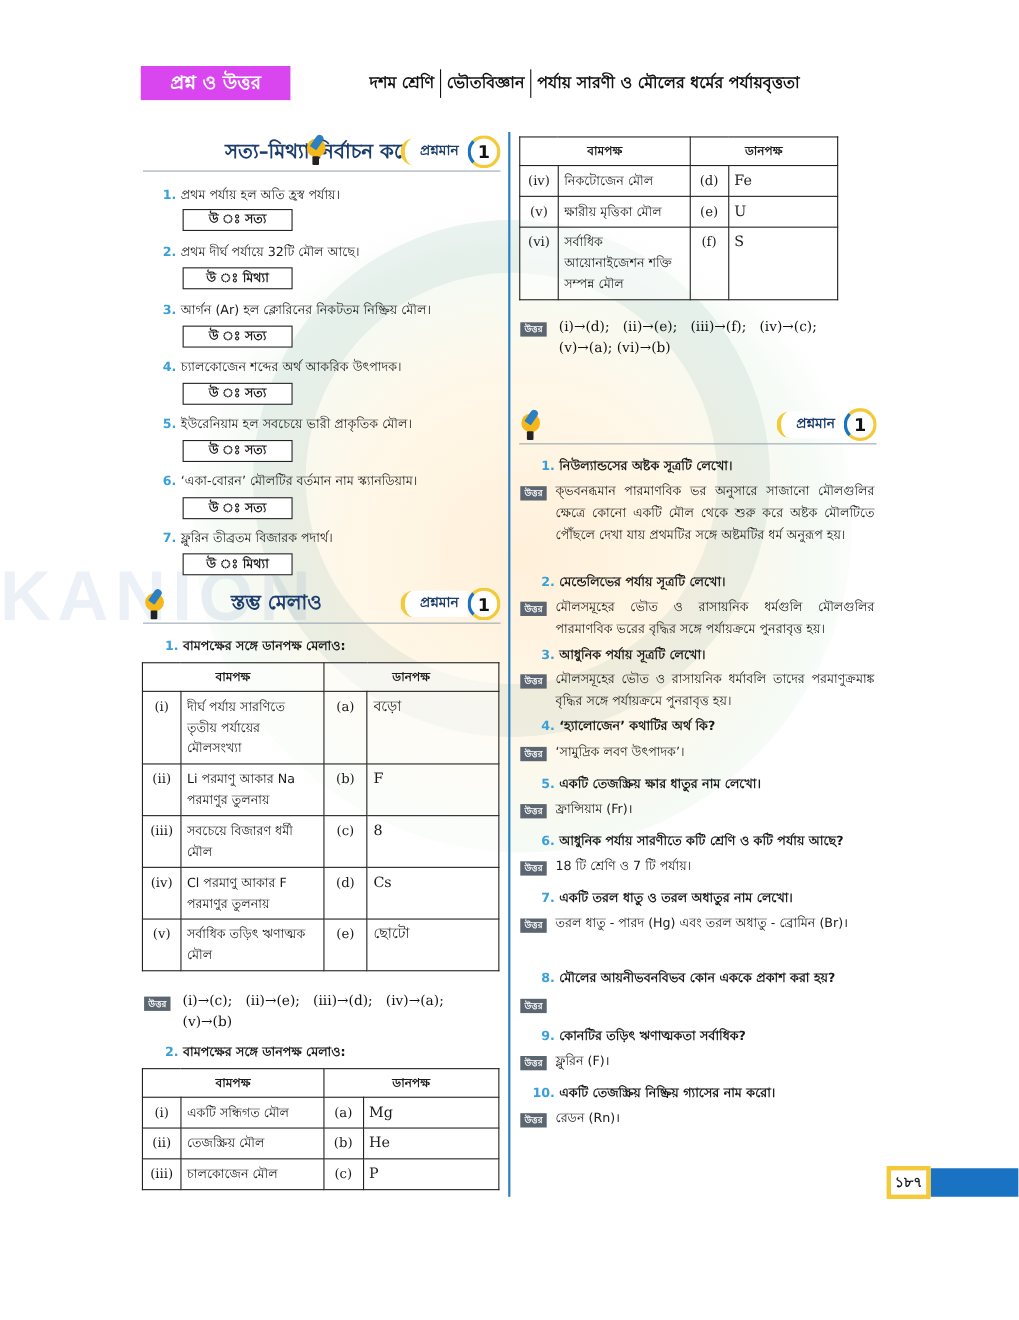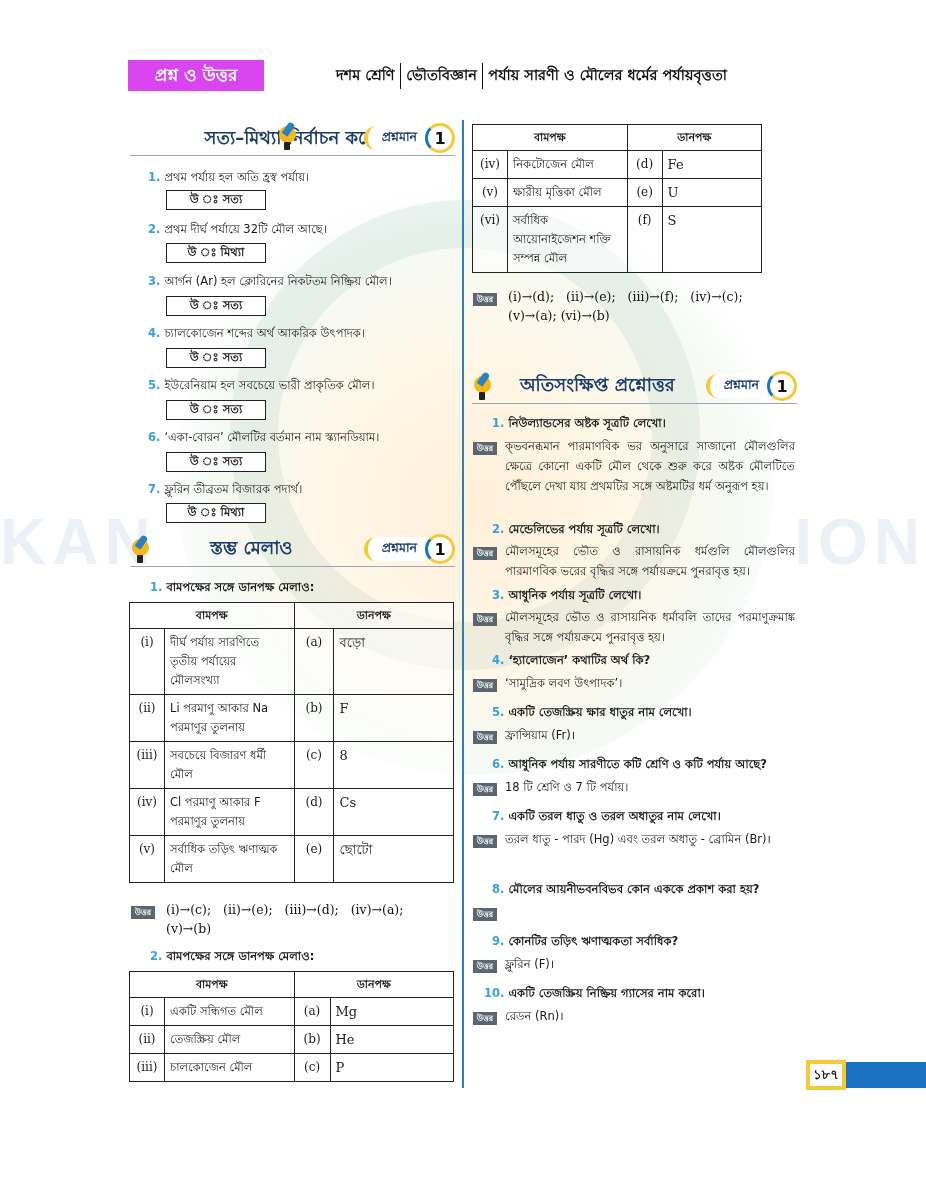--- a/index.html
+++ b/index.html
@@ -14,21 +14,21 @@
   .wm-arc {
     position: absolute; left: 175px; top: 175px; width: 600px; height: 600px;
     border-radius: 50%;
     background: radial-gradient(circle at 50% 55%, rgba(255,200,120,0.28) 0%, rgba(255,220,150,0.22) 35%, rgba(200,230,200,0.18) 60%, rgba(255,255,255,0) 72%);
     z-index: 0;
   }
   .wm-text {
     position: absolute; left: 0; top: 505px; width: 926px;
     font-family: "Liberation Sans", sans-serif; font-weight: bold; font-size: 64px;
     color: rgba(120,150,200,0.14); letter-spacing: 6px; white-space: nowrap;
-    display: flex; justify-content: space-between; z-index: 0;
+    display: flex; z-index: 0;
   }
   .wm-ring {
     position: absolute; left: 230px; top: 200px; width: 470px; height: 470px;
     border-radius: 50%; border: 48px solid rgba(90,150,140,0.10); z-index: 0;
   }
   .page { position: absolute; inset: 0; z-index: 1; }
 
   
   .hdr-tag {
     position: absolute; left: 128px; top: 60px; width: 136px; height: 31px;
@@ -293,21 +293,20 @@
   <div class="uttar" style="left:473px; top:293px;">উত্তর</div>
   <div class="ans-text" style="left:508px; top:287px; white-space:pre;">(i)→(d);   (ii)→(e);   (iii)→(f);   (iv)→(c);</div>
   <div class="ans-text" style="left:508px; top:306px;">(v)→(a); (vi)→(b)</div>
 
   <div class="sec-head" style="left:472px; top:370px; width:325px;">
     <div class="sec-icon">
         <div class="bulb"></div>
         <div class="quill"></div>
         <div class="base"></div>
       </div>
-    <span class="sec-title" style="margin-left:16px;">অতিসংক্ষিপ্ত প্রশ্নোত্তর</span>
     <div class="badge">
       <span class="lbl">প্রশ্নমান</span>
       <span class="num">1</span>
     </div>
   </div>
 
   <div class="q bold" style="left:492px; top:415px;"><span class="n">1.</span><span>নিউল্যান্ডসের অষ্টক সূত্রটি লেখো।</span></div>
   <div class="uttar" style="left:473px; top:442px;">উত্তর</div>
   <div class="ans-para" style="left:505px; top:436px; width:290px;">ক্ভবনব্ধমান পারমাণবিক ভর অনুসারে সাজানো মৌলগুলির ক্ষেত্রে কোনো একটি মৌল থেকে শুরু করে অষ্টক মৌলটিতে পৌঁছলে দেখা যায় প্রথমটির সঙ্গে অষ্টমটির ধর্ম অনুরূপ হয়।</div>
 

